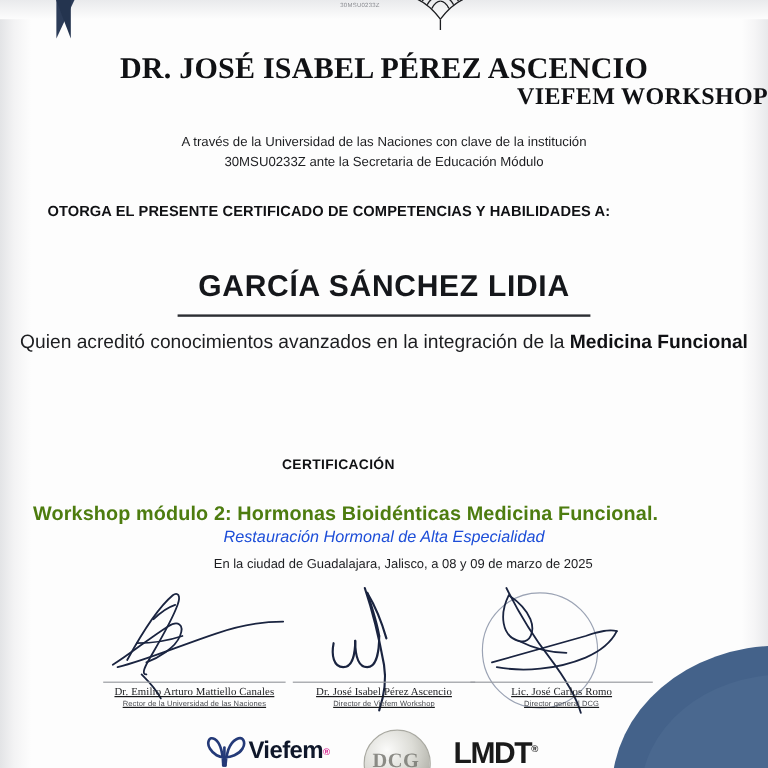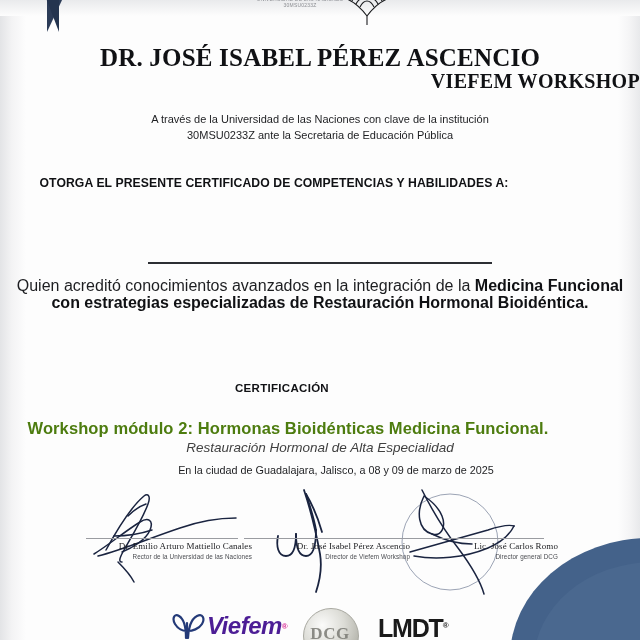--- a/index.html
+++ b/index.html
@@ -125,21 +125,21 @@
     width: 640px;
     text-align: center;
     font-size: 11px;
     line-height: 16px;
     color: #1d1e21;
   }
   .institution div { white-space: nowrap; }
   
   .grant-line {
     position: absolute;
-    left: 0; top: 176px;
+    left: 0; top: 169px;
     width: 548px;
     text-align: center;
     font-weight: bold;
     font-size: 12.2px;
     letter-spacing: 0.1px;
     color: #101114;
   }
   
   .recipient {
     position: absolute;
@@ -193,37 +193,38 @@
     letter-spacing: 0.1px;
     color: #4d7c0f;
   }
   .cert-subtitle {
     position: absolute;
     left: 0; top: 440px;
     width: 640px;
     text-align: center;
     font-style: italic;
     font-size: 13.5px;
-    color: #404040;
+    color: #1d4ed8;
   }
   
   .place-date {
     position: absolute;
     left: 16px; top: 464px;
     width: 640px;
     text-align: center;
     font-size: 10.8px;
     color: #1d1e21;
   }
   
   .sig-block {
     position: absolute;
-    top: 538px;
+    top: 568px;
     width: 180px;
-    text-align: right;
+    text-align: center;
+    text-decoration: underline;
   }
   .sig-1 { left: 72px; }
   .sig-2 { left: 230px; }
   .sig-3 { left: 378px; }
   .sig-rule {
     width: 152px;
     height: 1px;
     background: #9a9ca1;
     margin: 0 auto 2px auto;
   }
@@ -248,23 +249,22 @@
   .logo-viefem {
     position: absolute;
     left: 172px; top: 610px;
     height: 32px;
     display: flex;
     align-items: center;
   }
   .viefem-word {
     font-family: "Liberation Sans", sans-serif;
     font-weight: bold;
-    font-style: italic;
-    font-size: 24px;
-    color: #4c1d95;
+    font-size: 20px;
+    color: #0f172a;
     letter-spacing: -0.5px;
     margin-left: 1px;
   }
   .viefem-reg {
     font-size: 8px;
     color: #d6218f;
     vertical-align: super;
     font-weight: bold;
   }
   .logo-dcg {
@@ -339,30 +339,30 @@
         <path d="M41 10 C39 7 36 6 34 6"></path>
       </g>
     </svg>
   </div>
 
   <div class="doctor-name">DR. JOSÉ ISABEL PÉREZ ASCENCIO</div>
   <div class="workshop-name">VIEFEM WORKSHOP</div>
 
   <div class="institution">
     <div>A través de la Universidad de las Naciones con clave de la institución</div>
-    <div>30MSU0233Z ante la Secretaria de Educación Pública</div>
+    <div>30MSU0233Z ante la Secretaria de Educación Módulo</div>
   </div>
 
   <div class="grant-line">OTORGA EL PRESENTE CERTIFICADO DE COMPETENCIAS Y HABILIDADES A:</div>
 
+  <div class="recipient">GARCÍA SÁNCHEZ LIDIA</div>
   <div class="recipient-rule"></div>
 
   <div class="para para-1">
     <div><span>Quien acreditó conocimientos avanzados en la integración de la </span><b>Medicina Funcional</b></div>
-    <div><b>con estrategias especializadas de Restauración Hormonal Bioidéntica.</b></div>
   </div>
 
 
   <div class="cert-label">CERTIFICACIÓN</div>
   <div class="cert-title">Workshop módulo 2: Hormonas Bioidénticas Medicina Funcional.</div>
   <div class="cert-subtitle">Restauración Hormonal de Alta Especialidad</div>
 
   <div class="place-date">En la ciudad de Guadalajara, Jalisco, a 08 y 09 de marzo de 2025</div>
 
   <svg class="sig-ink" style="left:88px; top:492px;" width="180" height="100" viewBox="0 0 180 100">

